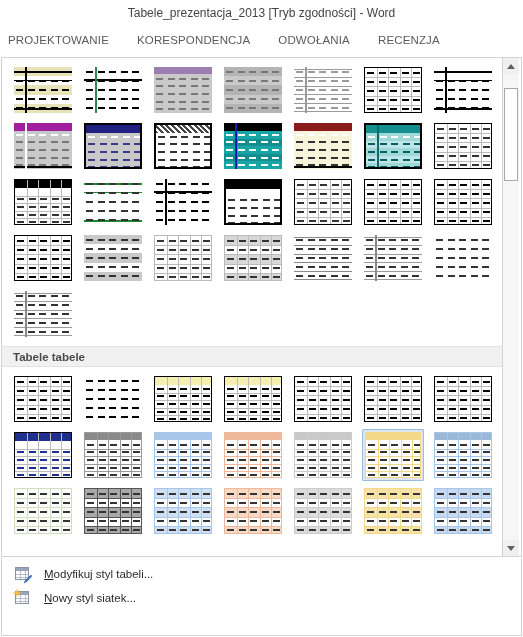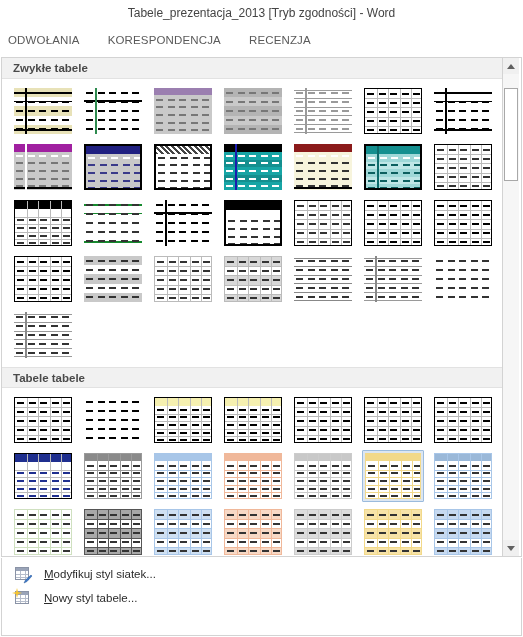--- a/index.html
+++ b/index.html
@@ -206,28 +206,28 @@
 </head>
 <body>
 
 <div id="app">
 
   <div class="titlebar">
     <span class="title">Tabele_prezentacja_2013 [Tryb zgodności] - Word</span>
   </div>
 
   <div class="ribbon" id="ribbon-tabs">
+      <div class="tab">PROJEKTOWANIE</div>
+      <div class="tab">KORESPONDENCJA</div>
       <div class="tab">ODWOŁANIA</div>
-      <div class="tab">KORESPONDENCJA</div>
       <div class="tab">RECENZJA</div>
     </div>
 
   <div class="gallery">
     <div class="gallery-body" id="gallery-body">
-        <div class="section-header">Zwykłe tabele</div>
         <div class="thumb-grid">
           <div class="thumb-cell">
             <div class="thumb-wrap">
               <div class="thumb" style="background: rgb(255, 255, 255);">
                 <div style="position: absolute; left: 0px; right: 0px; top: 0px; height: 9.2px; background: rgb(232, 226, 184);"></div>
                 <div style="position: absolute; left: 0px; right: 0px; top: 18.4px; height: 9.2px; background: rgb(232, 226, 184);"></div>
                 <div style="position: absolute; left: 0px; right: 0px; top: 36.8px; height: 9.2px; background: rgb(232, 226, 184);"></div>
                 <div class="row-line" style="top: 4px; height: 2px; background: rgb(0, 0, 0);"></div>
                 <div class="row-line" style="top: 41px; height: 2px; background: rgb(0, 0, 0);"></div>
                 <div class="row-line" style="top: 13px; height: 1px; background: rgb(0, 0, 0);"></div>
@@ -2129,32 +2129,32 @@
             <div class="hdr"></div>
             <div class="v1"></div>
             <div class="v2"></div>
             <div class="h1"></div>
             <div class="h2"></div>
           </div>
           <svg class="pencil" viewBox="0 0 10 10">
             <path d="M1 9 L2.5 6 L8 1 L9 2 L4 7.5 Z" fill="#3c78c8" stroke="#2a5a9a" stroke-width=".5"></path>
           </svg>
         </div>
-        <div class="menu-label"><span class="acc">M</span><span>odyfikuj styl siatek...</span></div>
+        <div class="menu-label"><span class="acc">M</span><span>odyfikuj styl tabeli...</span></div>
       </div>
       <div class="menu-item">
         <div class="menu-icon">
           <div class="mini-table">
             <div class="hdr"></div>
             <div class="v1"></div>
             <div class="v2"></div>
             <div class="h1"></div>
             <div class="h2"></div>
           </div>
           <svg class="sparkle" viewBox="0 0 10 10">
             <path d="M5 0 L6 4 L10 5 L6 6 L5 10 L4 6 L0 5 L4 4 Z" fill="#f5c431"></path>
           </svg>
         </div>
-        <div class="menu-label"><span class="acc">N</span><span>owy styl tabele...</span></div>
+        <div class="menu-label"><span class="acc">N</span><span>owy styl siatek...</span></div>
       </div>
     </div>
 
 </div>
 
 </body></html>

